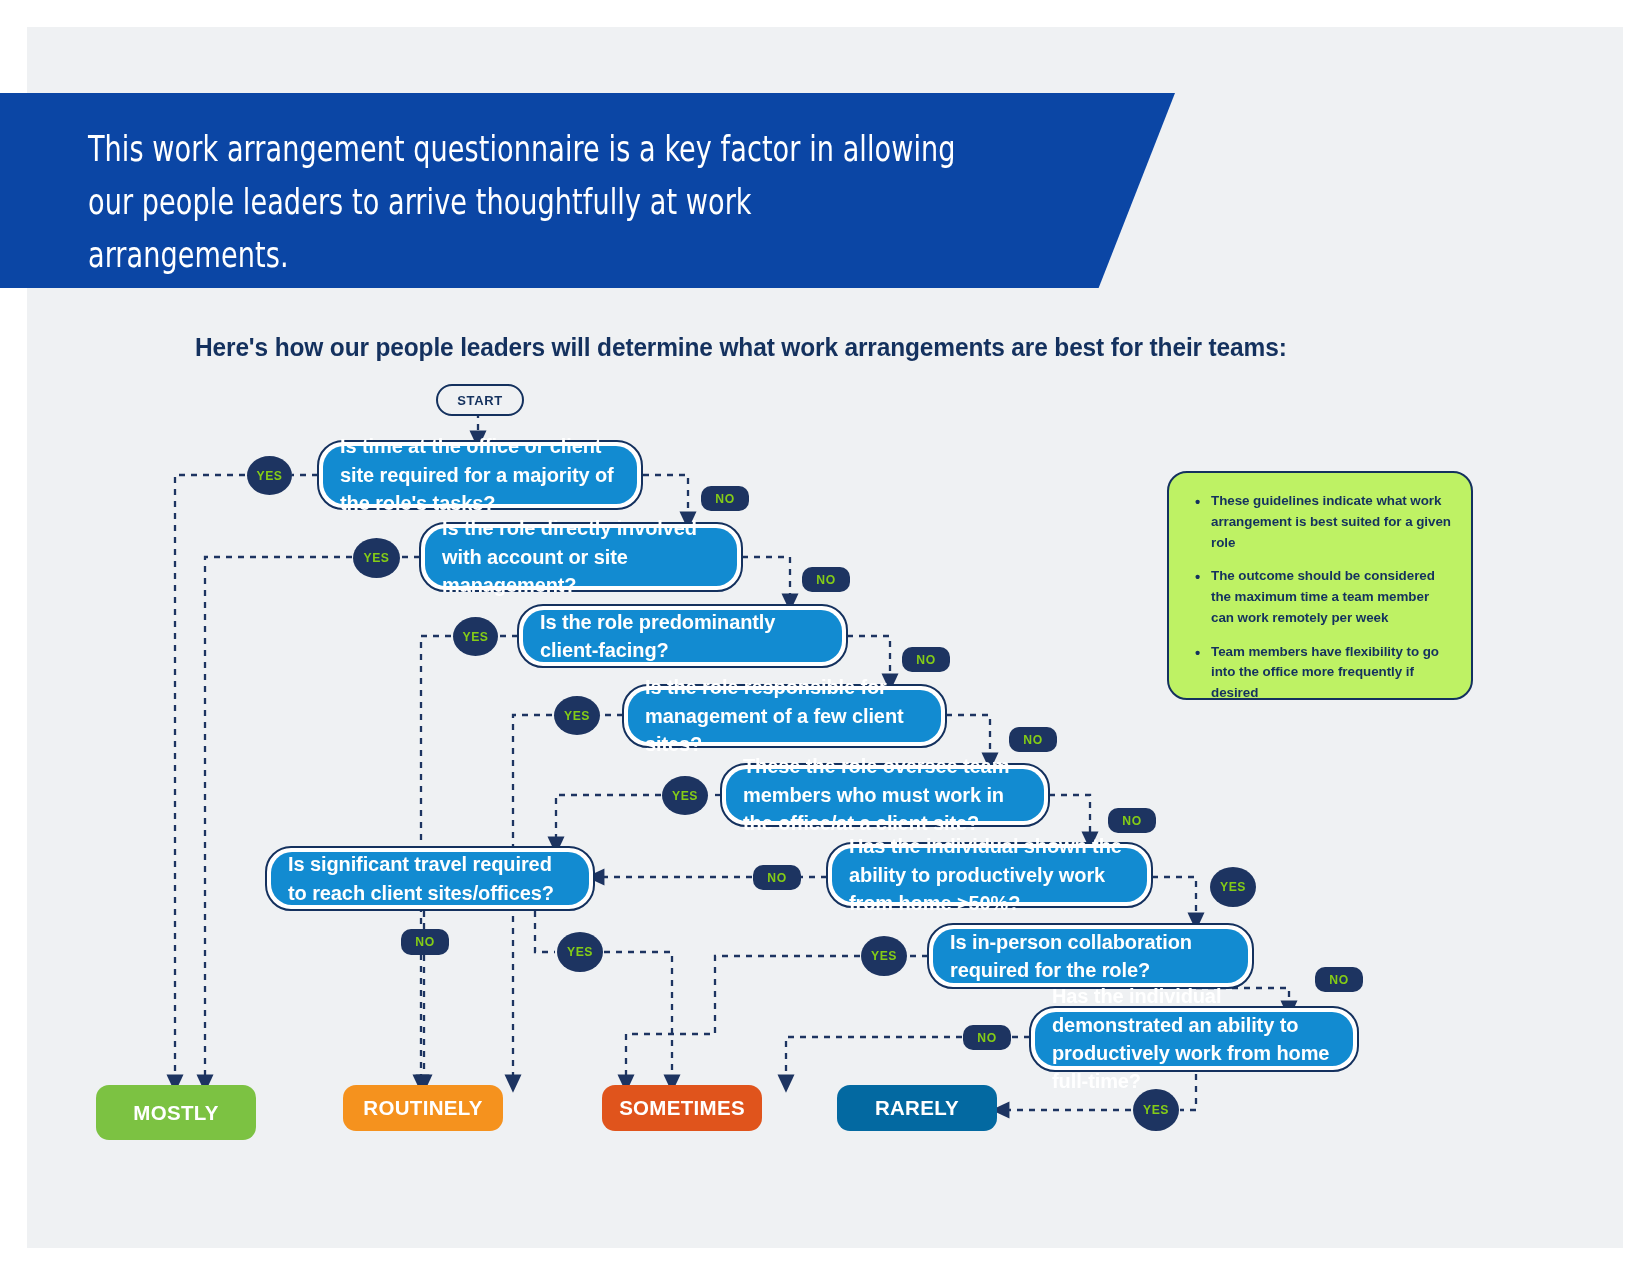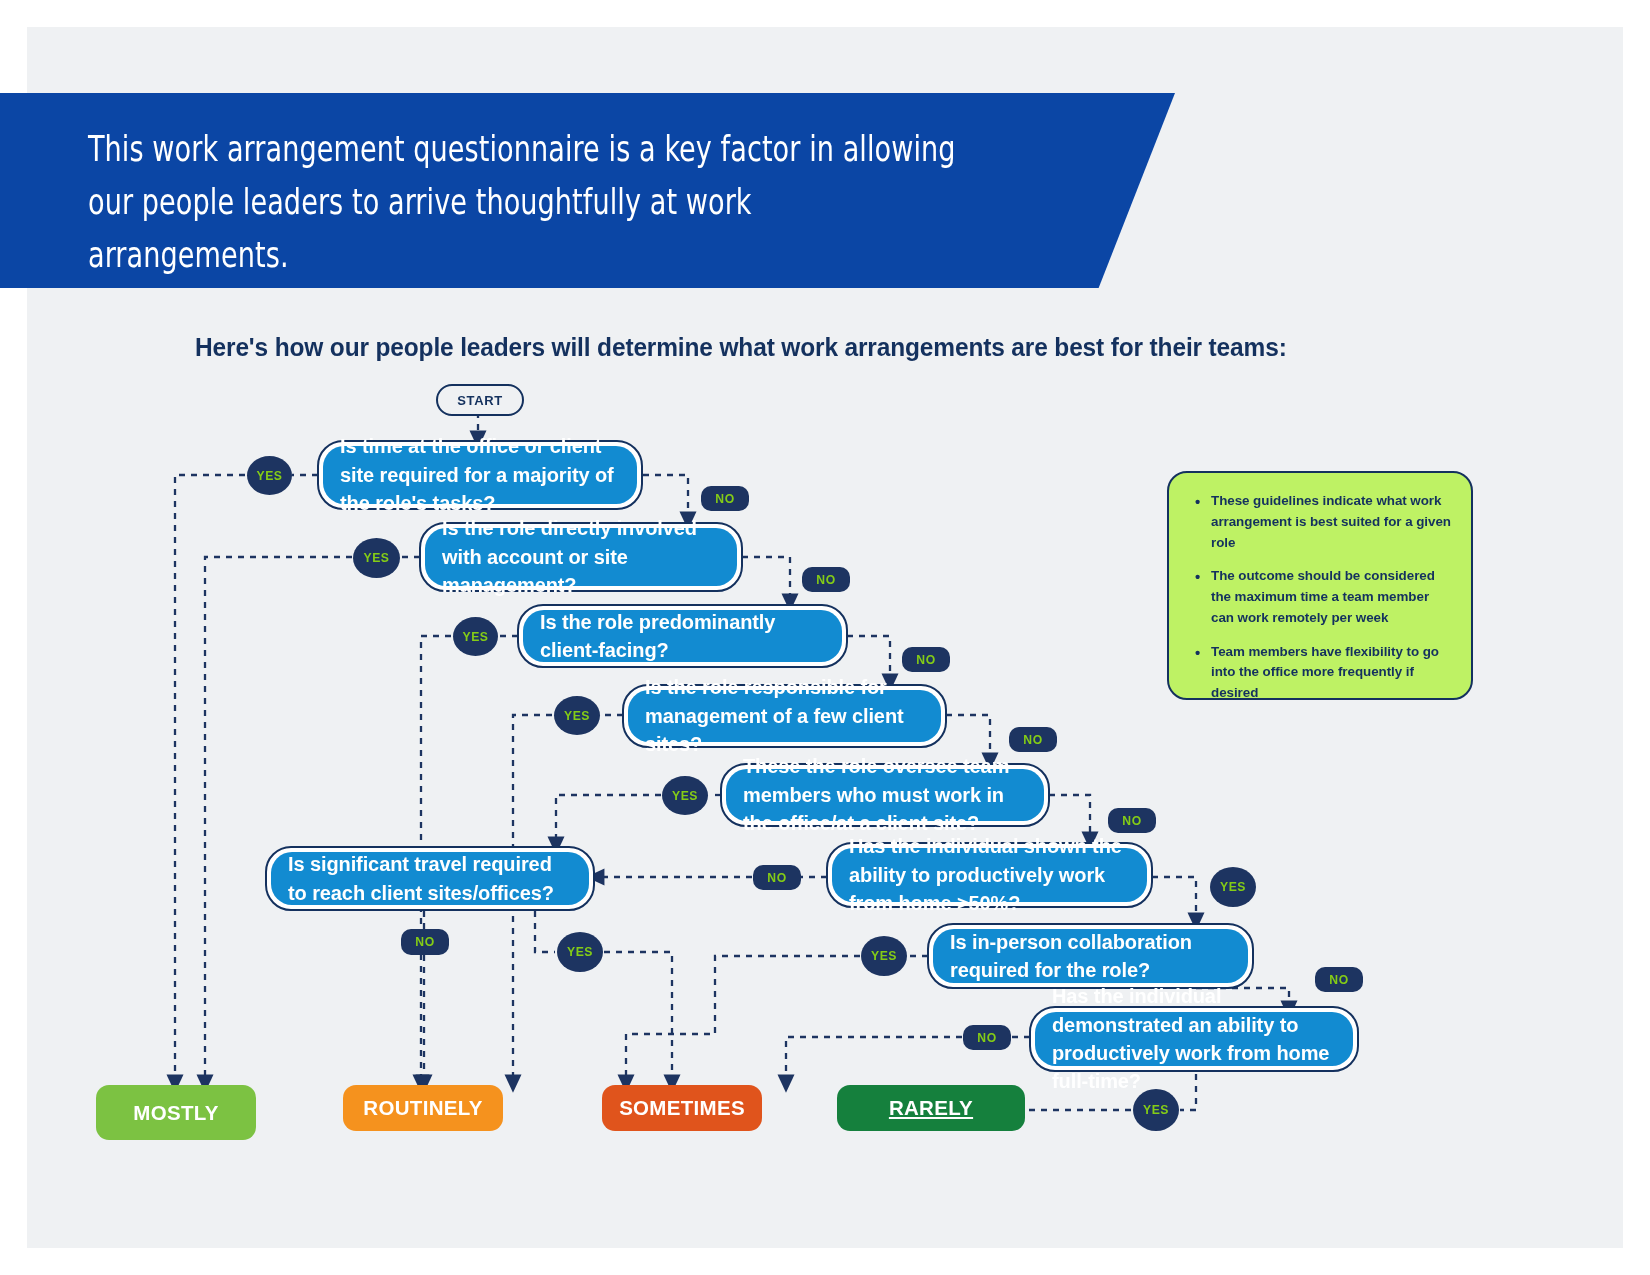--- a/index.html
+++ b/index.html
@@ -206,21 +206,21 @@
 
   <div class="badge-yes" style="left:861px;top:936px;width:46px;height:40px;">YES</div>
   <div class="badge-no" style="left:1315px;top:967px;width:48px;height:25px;">NO</div>
 
   <div class="badge-no" style="left:963px;top:1025px;width:48px;height:25px;">NO</div>
   <div class="badge-yes" style="left:1133px;top:1089px;width:46px;height:42px;">YES</div>
 
   <div class="outcome" style="left:96px;top:1085px;width:160px;height:55px;background:#7cc242;">MOSTLY</div>
   <div class="outcome" style="left:343px;top:1085px;width:160px;height:46px;background:#f5921e;">ROUTINELY</div>
   <div class="outcome" style="left:590px;top:1085px;width:160px;height:46px;background:#e0541c;margin-left:12px;">SOMETIMES</div>
-  <div class="outcome" style="left:837px;top:1085px;width:188px;height:46px;background:#15803d;text-decoration:underline;">RARELY</div>
+  <div class="outcome" style="left:837px;top:1085px;width:160px;height:46px;background:#0369a1;">RARELY</div>
 
   <div id="guidelines">
     <ul>
       <li>These guidelines indicate what work arrangement is best suited for a given role</li>
       <li>The outcome should be considered the maximum time a team member can work remotely per week</li>
       <li>Team members have flexibility to go into the office more frequently if desired</li>
     </ul>
   </div>
 </div>
 

